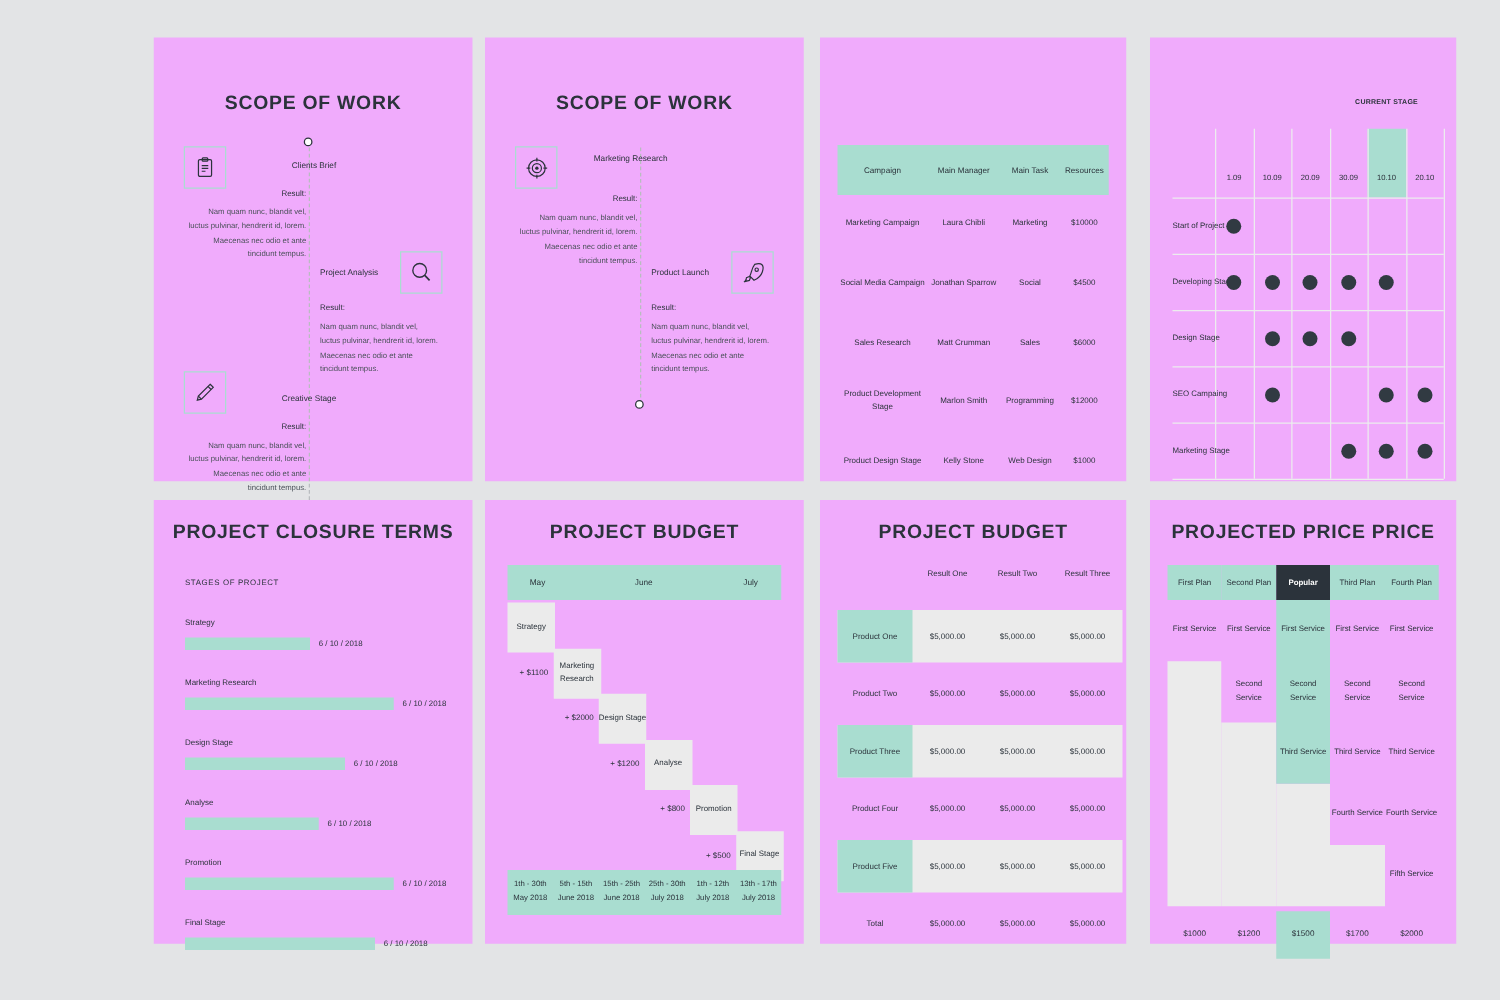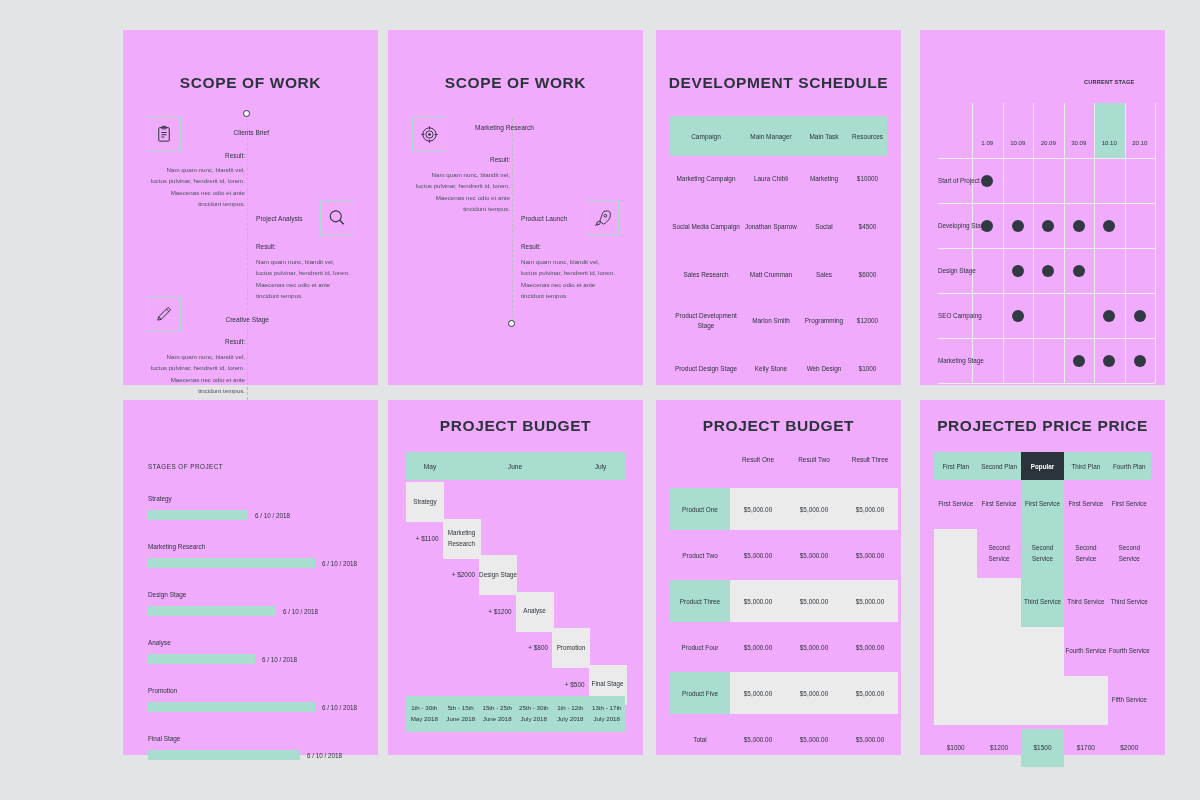--- a/index.html
+++ b/index.html
@@ -229,21 +229,20 @@
         <path d="M8.2 15.4l-2.9 1.1-0.9 3.8 3.8-0.9 1.1-2.9z"></path>
         <path d="M5.2 18.6l-2.4 2.5"></path>
       </svg>
     </div>
     <div class="sow-label t-left" style="left:133px;top:184px;">Product Launch</div>
     <div class="sow-result t-left" style="left:133px;top:213px;">Result:</div>
     <div class="sow-body t-left" style="left:133px;top:226px;">Nam quam nunc, blandit vel, luctus pulvinar, hendrerit id, lorem. Maecenas nec odio et ante tincidunt tempus.</div>
   </div>
 
   <div class="card" style="left:656px;top:30px;width:245px;height:355px;">
-    <div class="card-title" style="position:absolute;left:0;top:44px;width:100%;">DEVELOPMENT SCHEDULE</div>
     <div id="ds-header" class="ds-head mint" style="left:14px;top:86px;width:217px;height:40px;">
         <div style="width:72px;">Campaign</div>
         <div style="width:58px;">Main Manager</div>
         <div style="width:48px;">Main Task</div>
         <div style="width:39px;">Resources</div>
       </div>
     <div id="ds-body">
         <div class="ds-row" style="left:14px;top:136px;width:217px;height:26px;">
           <div style="width:72px;">Marketing Campaign</div>
           <div style="width:58px;">Laura Chibli</div>
@@ -317,20 +316,21 @@
         <div class="tl-hsep" style="left:18px;top:308px;width:217px;"></div>
         <div class="tl-rowlabel" style="left:18px;top:326.5px;">Marketing Stage</div>
         <div class="tl-dot" style="left:152.75px;top:324.5px;"></div>
         <div class="tl-dot" style="left:183.25px;top:324.5px;"></div>
         <div class="tl-dot" style="left:213.75px;top:324.5px;"></div>
         <div class="tl-hsep" style="left:18px;top:353px;width:217px;"></div>
       </div>
   </div>
 
   <div class="card" style="left:123px;top:400px;width:255px;height:355px;">
+    <div class="card-title" style="position:absolute;left:0;top:17px;width:100%;">PROJECT CLOSURE TERMS</div>
     <div class="pc-sub" style="left:25px;top:63px;">STAGES OF PROJECT</div>
     <div id="pc-body">
         <div class="pc-name" style="left:25px;top:95px;">Strategy</div>
         <div class="pc-bar" style="left:25px;top:110px;width:100px;"></div>
         <div class="pc-date" style="left:132px;top:112px;">6 / 10 / 2018</div>
         <div class="pc-name" style="left:25px;top:143px;">Marketing Research</div>
         <div class="pc-bar" style="left:25px;top:158px;width:167px;"></div>
         <div class="pc-date" style="left:199px;top:160px;">6 / 10 / 2018</div>
         <div class="pc-name" style="left:25px;top:191px;">Design Stage</div>
         <div class="pc-bar" style="left:25px;top:206px;width:128px;"></div>

